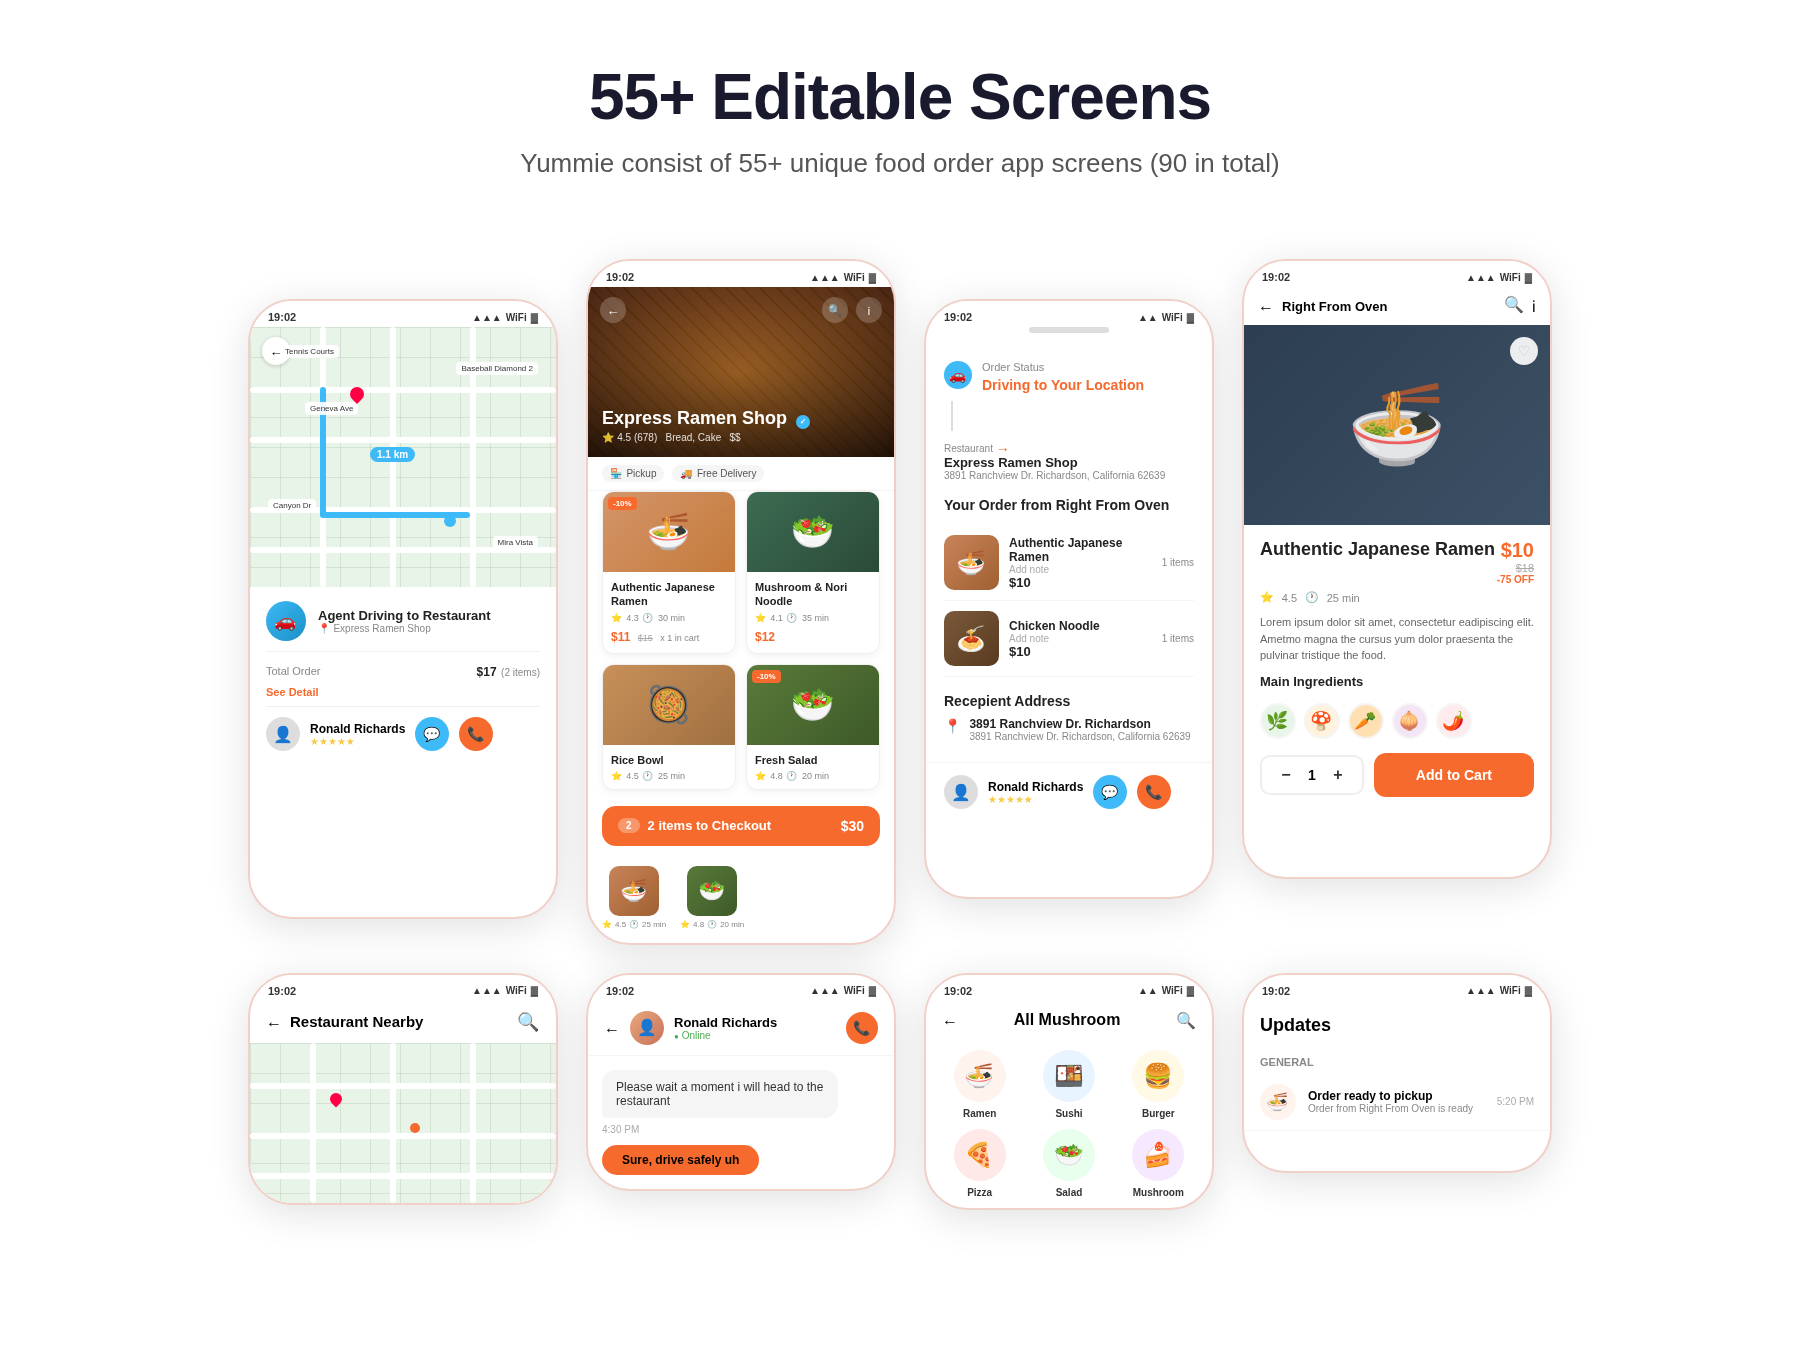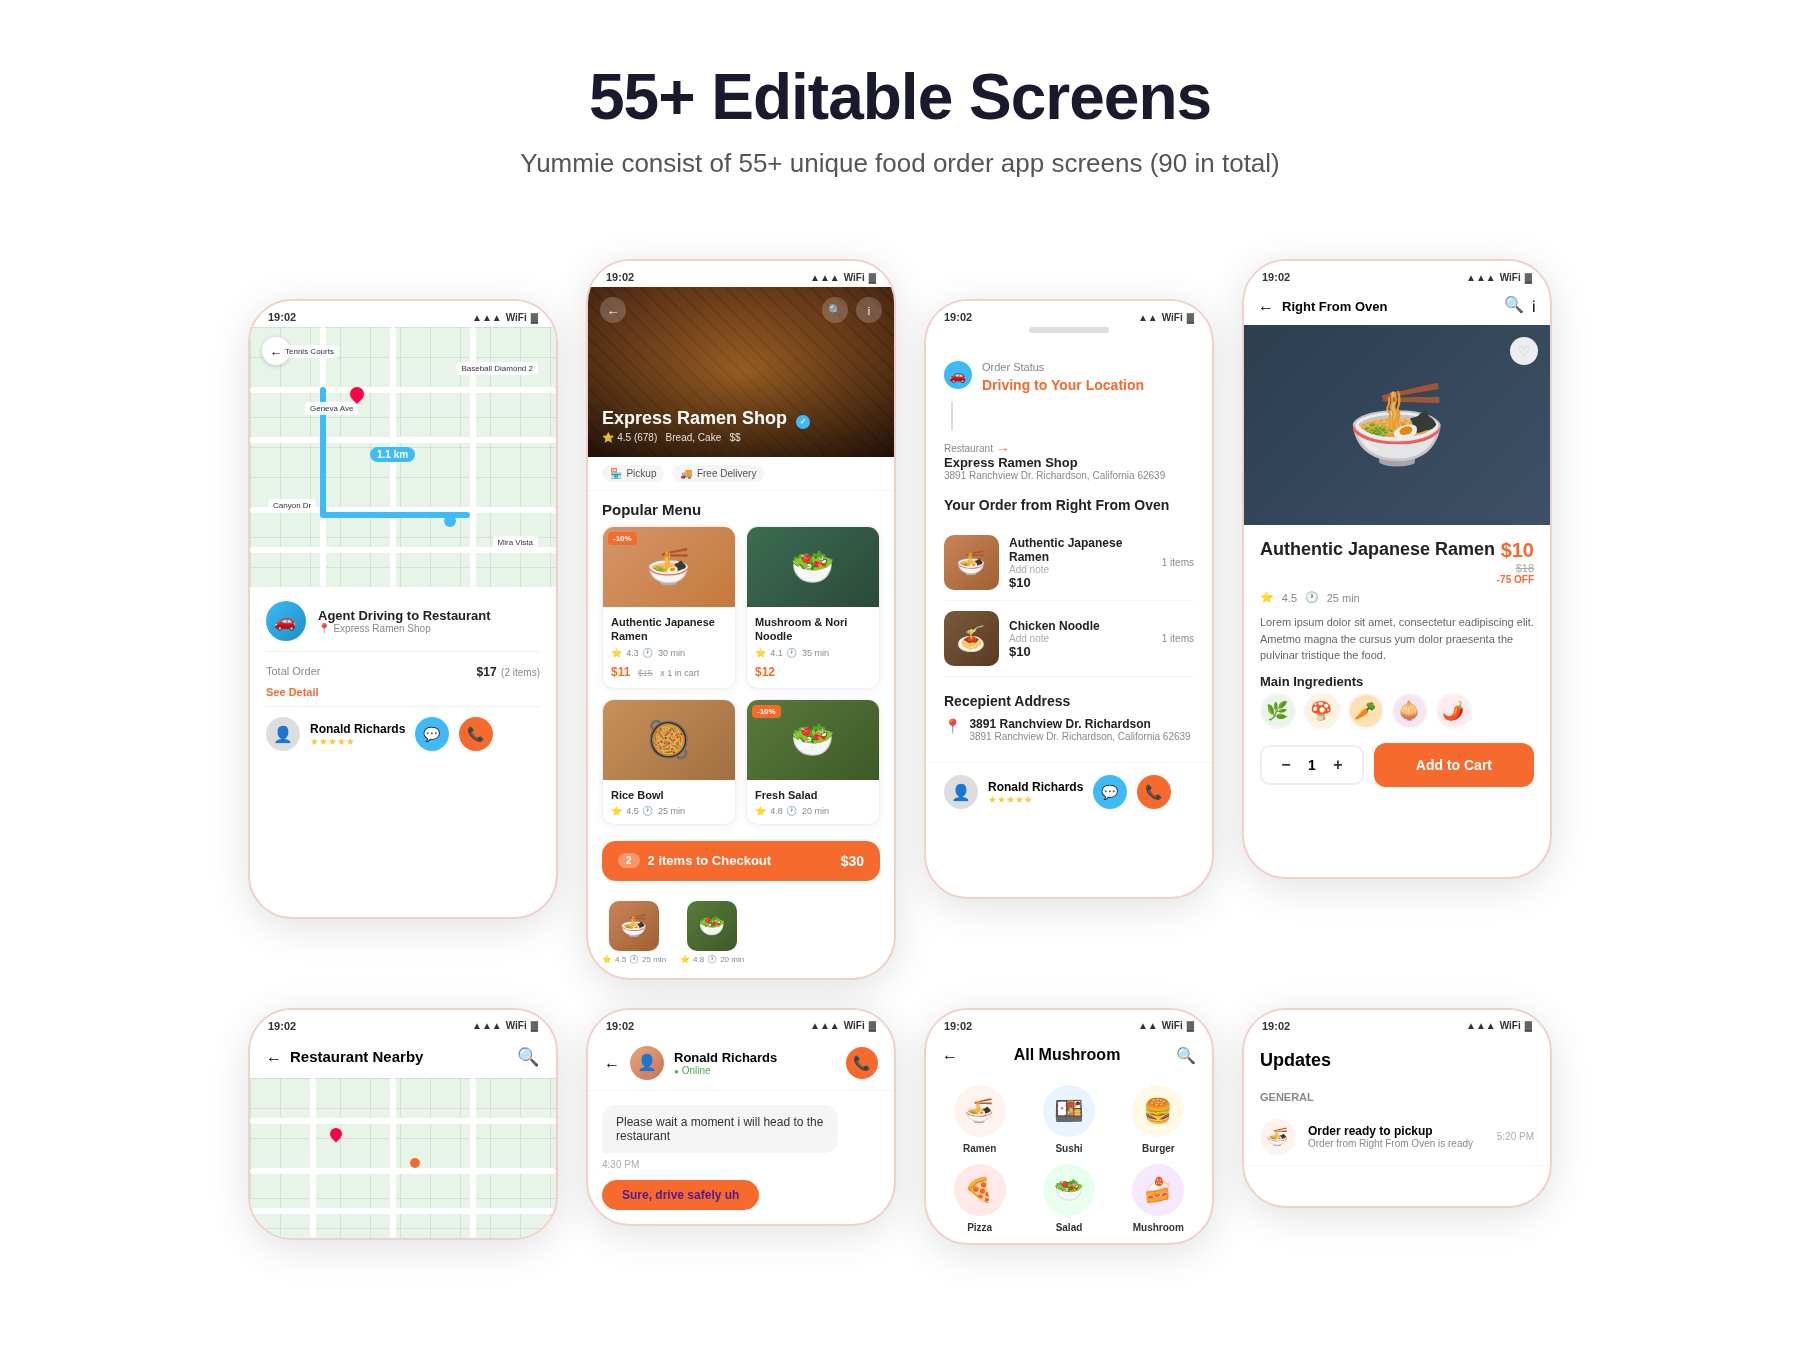--- a/index.html
+++ b/index.html
@@ -394,21 +394,21 @@
     .food-name-row {
       display: flex; justify-content: space-between; align-items: flex-start;
     }
     .food-name { font-size: 18px; font-weight: 800; color: #222; line-height: 1.2; flex: 1; }
     .food-price-block { text-align: right; }
     .food-price-new { font-size: 20px; font-weight: 800; color: #f76a2d; }
     .food-price-old { font-size: 11px; color: #aaa; text-decoration: line-through; }
     .food-discount { font-size: 10px; color: #f76a2d; font-weight: 700; }
     .food-rating-row { display: flex; align-items: center; gap: 8px; margin-top: 6px; font-size: 11px; color: #888; }
     .food-desc { font-size: 11px; color: #666; line-height: 1.5; margin: 10px 0; }
-    .ingredients-title { font-size: 13px; font-weight: 700; color: #222; margin-bottom: 4px; }
+    .ingredients-title { font-size: 13px; font-weight: 700; color: #222; margin-bottom: 14px; }
     .ingredients-row { display: flex; gap: 8px; }
     .ingredient-dot {
       width: 36px; height: 36px;
       border-radius: 50%;
       display: flex; align-items: center; justify-content: center;
       font-size: 18px;
       border: 2px solid #f5f5f5;
     }
     .add-to-cart-row {
       display: flex; align-items: center; gap: 10px;
@@ -479,21 +479,21 @@
       background: #f5f5f5;
       border-radius: 14px 14px 14px 4px;
       padding: 10px 14px;
       font-size: 12px; color: #333;
       max-width: 85%;
       margin-bottom: 6px;
     }
     .chat-time { font-size: 10px; color: #aaa; margin-top: 4px; }
     .chat-btn-orange {
       background: #f76a2d;
-      color: #4c1d95; font-size: 12px; font-weight: 700;
+      color: #000000; font-size: 12px; font-weight: 700;
       border-radius: 20px; padding: 8px 20px;
       display: inline-block; cursor: pointer; margin-top: 10px;
     }
     .category-header {
       display: flex; align-items: center; justify-content: space-between;
       padding: 10px 16px;
     }
     .category-title { font-size: 16px; font-weight: 700; }
     .category-grid {
       display: grid; grid-template-columns: repeat(3, 1fr);
@@ -654,21 +654,20 @@
     <div class="tag-row">
       <div class="tag">
         <span>🏪</span>
         <span>Pickup</span>
       </div>
       <div class="tag">
         <span>🚚</span>
         <span>Free Delivery</span>
       </div>
     </div>
-    <div class="section-title">Popular Menu</div>
     <div class="menu-grid">
 
       <div class="menu-card">
         <div class="menu-img">
           <div class="menu-img-bowl">🍜</div>
           <div class="discount-badge">-10%</div>
         </div>
         <div class="menu-info">
           <div class="menu-name">Authentic Japanese Ramen</div>
           <div class="menu-rating">

